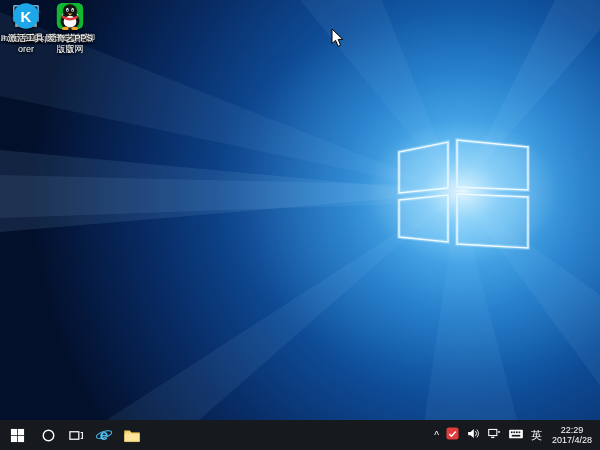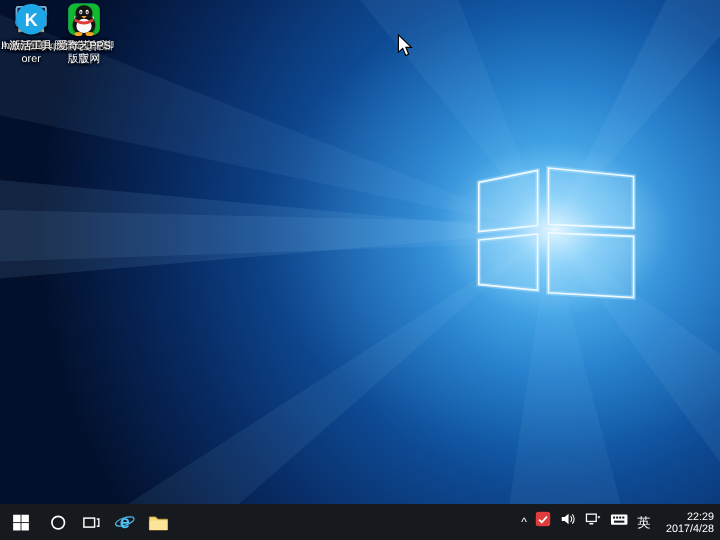--- a/index.html
+++ b/index.html
@@ -12,21 +12,21 @@
   .dlabel{margin-top:1px;font-size:9px;line-height:11px;color:#fff;text-align:center;
     text-shadow:0 1px 2px rgba(0,0,0,.95),0 0 3px rgba(0,0,0,.7);word-break:break-all;max-width:52px;}
   
   .taskbar{position:absolute;left:0;bottom:0;width:600px;height:30px;background:#16191d;
     display:flex;align-items:stretch;z-index:6;}
   .tb-left{display:flex;}
   .tb-btn{width:28px;display:flex;align-items:center;justify-content:center;}
   .tray{margin-left:auto;display:flex;align-items:center;gap:7px;padding-right:5px;}
   .tray-chevron{color:#fff;font-size:10px;line-height:10px;transform:translateY(1px);}
   .ime{color:#fff;font-size:11px;}
-  .clock{color:#fff;font-size:9px;line-height:10px;text-align:right;min-width:46px;}
+  .clock{color:#fff;font-size:9px;line-height:10px;text-align:center;min-width:46px;}
   .clock span{display:block;}
   
   .cursor{position:absolute;left:331px;top:28px;z-index:10;pointer-events:none;}
 </style>
 </head>
 <body>
 
 <div class="desktop">
 
   <svg class="wallpaper" viewBox="0 0 600 450" preserveAspectRatio="none">

